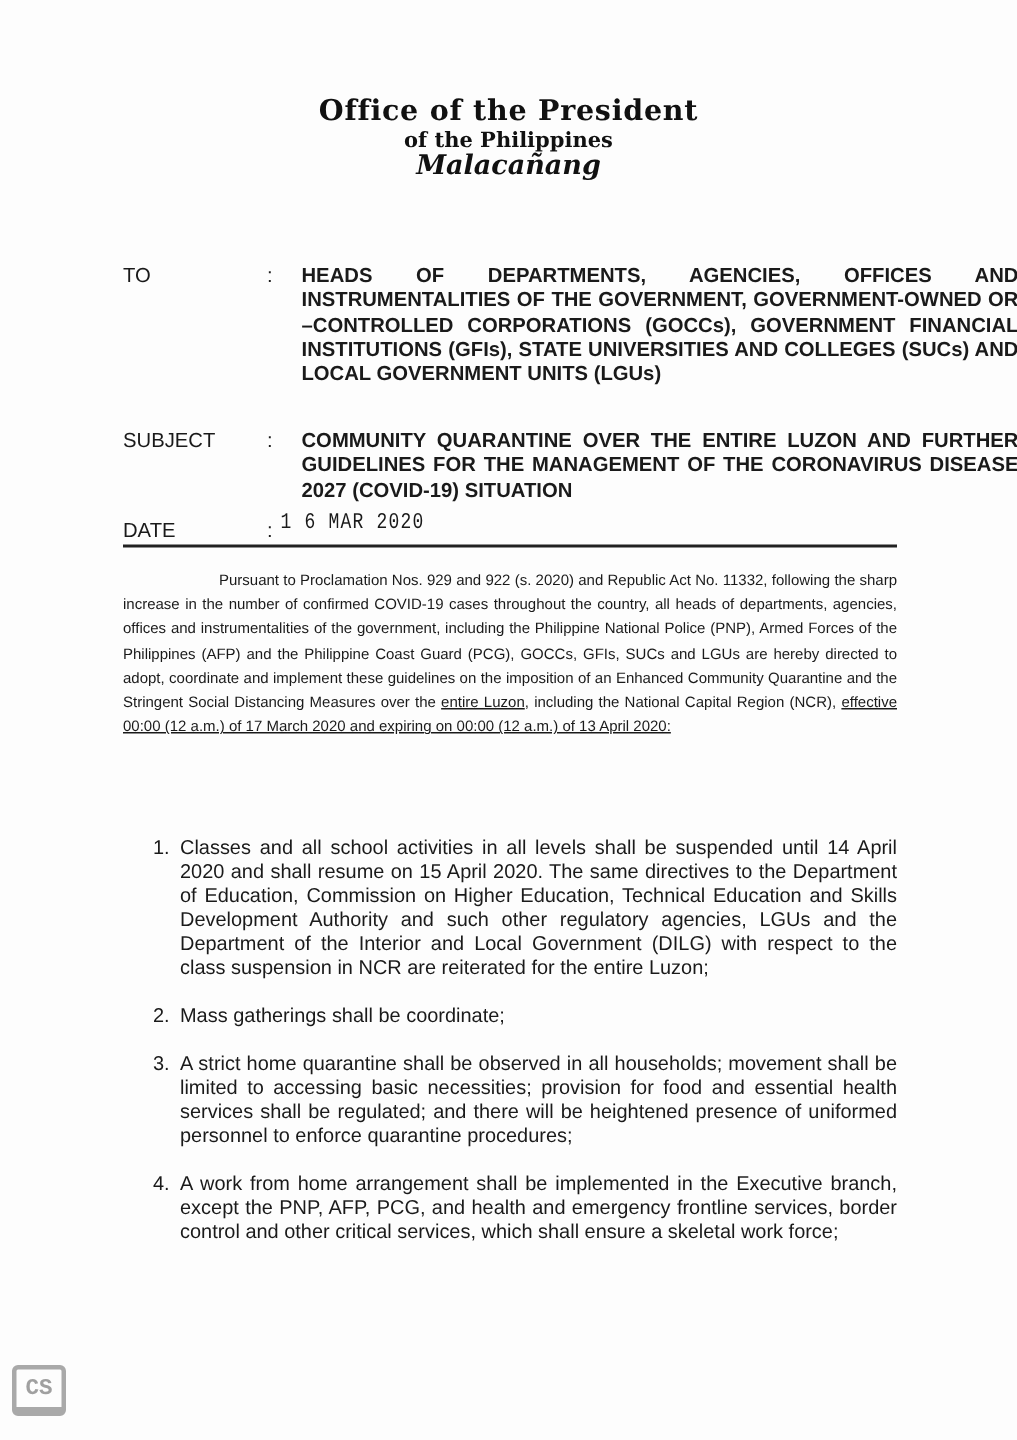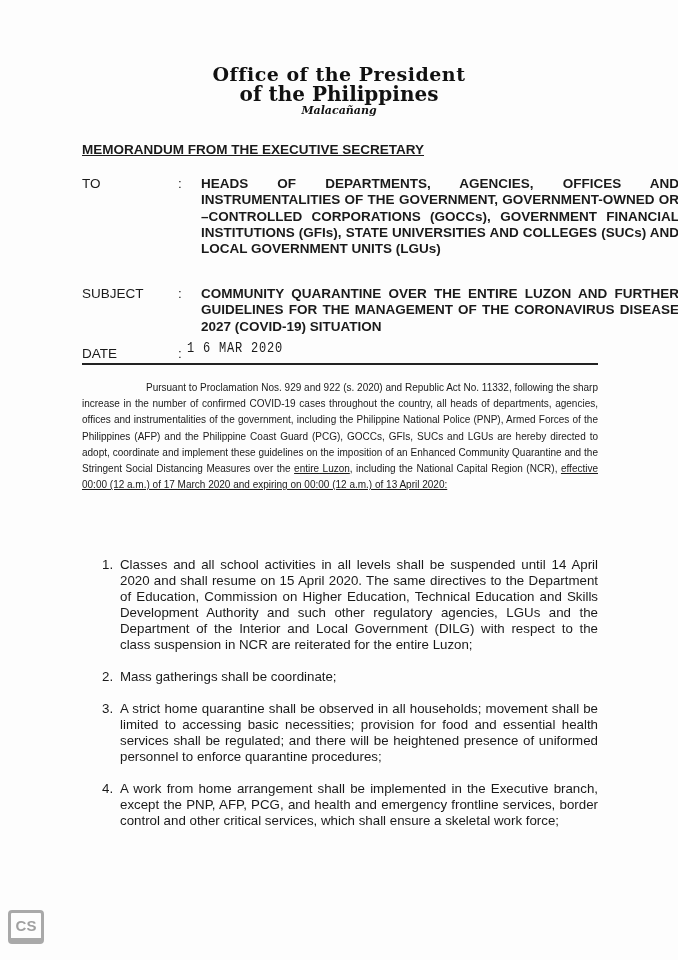--- a/index.html
+++ b/index.html
@@ -1,48 +1,47 @@
 <!DOCTYPE html>
 <html><head>
 <meta charset="utf-8">
 <style>
   html, body { margin: 0; padding: 0; background: #ffffff; }
   body { width: 678px; height: 960px; position: relative; overflow: hidden; color: #1a1a1a; }
   .page { position: absolute; left: 0; top: 0; width: 678px; height: 960px; background: #fdfdfd; }
   .header { position: absolute; top: 64px; left: 0; width: 678px; text-align: center; font-family: "DejaVu Serif", serif; font-weight: bold; color: #111; }
   .h1 { font-size: 19px; line-height: 21px; letter-spacing: 0.5px; }
-  .h2 { font-size: 20px; line-height: 18px; }
-  .h3 { font-size: 11px; line-height: 15px; font-style: italic; }
+  .h2 { font-size: 14px; line-height: 18px; }
+  .h3 { font-size: 18px; line-height: 15px; font-style: italic; }
   .memo-title { position: absolute; left: 82px; top: 142px; font-family: "Liberation Sans", sans-serif; font-weight: bold; font-size: 13.5px; text-decoration: underline; }
   .field { position: absolute; left: 82px; font-family: "Liberation Sans", sans-serif; font-size: 13.5px; }
   .field .lbl { position: absolute; left: 0; top: 0; width: 80px; }
   .field .colon { position: absolute; left: 96px; top: 0; }
   .field .val { position: absolute; left: 119px; top: 0; width: 478px; font-weight: bold; text-align: justify; text-align-last: left; line-height: 16.3px; }
   .date-val { position: absolute; left: 187px; top: 340px; font-family: "Liberation Mono", monospace; font-size: 15px; letter-spacing: 1px; transform: scaleX(0.8); transform-origin: left; }
   .rule { position: absolute; left: 82px; top: 363px; width: 516px; height: 2px; background: #222; }
   .body-text { position: absolute; left: 82px; top: 380px; width: 516px; font-family: "Liberation Sans", sans-serif; font-size: 10px; line-height: 16.2px; text-align: justify; text-indent: 64px; }
   .u { text-decoration: underline; }
   ol.items { position: absolute; left: 90px; top: 557px; width: 508px; margin: 0; padding: 0; list-style: none; font-family: "Liberation Sans", sans-serif; font-size: 13.3px; line-height: 16px; }
   ol.items li { position: relative; padding-left: 30px; text-align: justify; margin-bottom: 16px; }
   ol.items li .num { position: absolute; left: 12px; top: 0; }
-  .watermark { position: absolute; left: 8px; top: 910px; display: flex; align-items: center; font-family: Liberation Sans, sans-serif; color: #9a9a9a; }
+  .watermark { position: absolute; left: 8px; top: 910px; display: flex; align-items: center; font-family: Liberation Mono, monospace; color: #9a9a9a; }
   .cs-logo { width: 36px; height: 34px; border: 3px solid #a9a9a9; border-bottom-width: 6px; border-radius: 4px; box-sizing: border-box; display: flex; align-items: center; justify-content: center; font-weight: bold; font-size: 15px; color: #a0a0a0; margin-right: 12px; }
   .wm-text { font-size: 15px; line-height: 18px; letter-spacing: 0.5px; }
 </style>
 </head>
 <body>
 
 <div class="page">
   <div class="header">
     <div class="h1">Office of the President</div>
     <div class="h2">of the Philippines</div>
     <div class="h3">Malacañang</div>
   </div>
 
-  <div class="memo-title">MEMORANDUM FROM THE EXECUTIVE SECRETARY</div>
 
   <div class="field" style="top:176px;">
     <span class="lbl">TO</span>
     <span class="colon">:</span>
     <div class="val">HEADS OF DEPARTMENTS, AGENCIES, OFFICES AND INSTRUMENTALITIES OF THE GOVERNMENT, GOVERNMENT-OWNED OR –CONTROLLED CORPORATIONS (GOCCs), GOVERNMENT FINANCIAL INSTITUTIONS (GFIs), STATE UNIVERSITIES AND COLLEGES (SUCs) AND LOCAL GOVERNMENT UNITS (LGUs)</div>
   </div>
 
   <div class="field" style="top:286px;">
     <span class="lbl">SUBJECT</span>
     <span class="colon">:</span>

